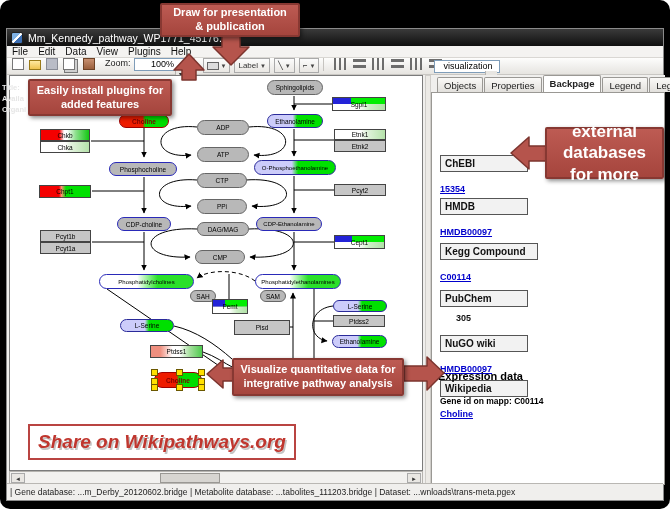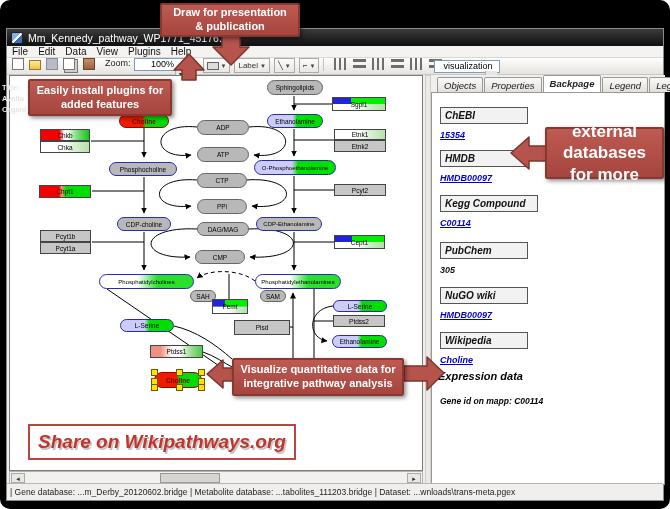--- a/index.html
+++ b/index.html
@@ -72,32 +72,32 @@
   .sbtn{position:absolute;top:1px;width:14px;height:10px;background:#e9e7e3;border:1px solid #aaa;
        font-size:6px;text-align:center;line-height:10px;color:#333;box-sizing:border-box;}
   #sthumb{position:absolute;left:150px;top:1px;width:60px;height:10px;background:#d7d5d1;
        border:1px solid #9a9894;box-sizing:border-box;}
   #statusbar{position:absolute;left:0;bottom:0;width:100%;height:17px;background:#f0efed;
        border-top:1px solid #b9b7b3;font-size:8.5px;color:#222;display:flex;align-items:center;
        padding-left:3px;box-sizing:border-box;white-space:nowrap;overflow:hidden;}
 
   
   #splitter{position:absolute;left:418px;top:46px;width:6px;height:410px;background:#eceae6;border:1px solid #cfcdc9;box-sizing:border-box;}
-  #sidepanel{position:absolute;left:424px;top:46px;width:234px;height:410px;background:#f0efed;font-style:italic;}
+  #sidepanel{position:absolute;left:424px;top:46px;width:234px;height:410px;background:#f0efed;}
   #tabs{position:absolute;left:0;top:0;width:100%;height:17px;display:flex;align-items:flex-end;padding-left:6px;box-sizing:border-box;}
   .tab{font-size:9.5px;padding:2px 6px 1px 6px;border:1px solid #9a9894;border-bottom:none;
        background:linear-gradient(#faf9f7,#e2e0dc);margin-right:1px;border-radius:2px 2px 0 0;color:#222;}
   .tab.active{background:#fff;padding-bottom:3px;font-weight:bold;}
   #panelbody{position:absolute;left:0;top:17px;right:0;bottom:0;background:#fff;border:1px solid #9a9894;box-sizing:border-box;overflow:hidden;}
   .bp-sec{position:absolute;left:8px;}
   .bp-hdr{width:78px;border:1px solid #555;background:#f2f2f2;font-weight:bold;font-size:10px;
-       padding:2px 4px;box-sizing:content-box;color:#111;}
+       padding:2px 4px;box-sizing:content-box;color:#111;margin-top:48px;}
   .bp-hdr.wide{width:88px;}
-  .bp-link{display:block;margin-top:6px;color:#0000cc;font-size:9px;font-weight:bold;text-decoration:underline;}
-  .bp-plain{display:block;margin-top:6px;color:#111;font-size:9px;font-weight:bold;}
+  .bp-link{display:block;margin-top:12px;color:#0000cc;font-size:9px;font-weight:bold;text-decoration:underline;}
+  .bp-plain{display:block;margin-top:6px;color:#111;font-size:9px;font-weight:bold;margin-left:16px;}
   #expr-title{position:absolute;left:6px;top:277px;font-size:11px;font-weight:bold;color:#000;}
   #geneid{position:absolute;left:8px;top:303px;font-size:8.5px;font-weight:bold;color:#000;}
   #exprtable{position:absolute;left:10px;top:314px;border:1px solid #555;border-spacing:2px;background:#fff;}
   #exprtable td{border:1px solid #666;font-size:8.5px;font-weight:bold;text-align:center;padding:1px 3px;color:#000;}
   #exprtable td.c1{width:56px;} #exprtable td.c2{width:48px;}
 
   
   .callout{position:absolute;background:linear-gradient(#bd5b53,#a5453d);border:2px solid #873832;
        color:#fff;font-weight:bold;display:flex;align-items:center;justify-content:center;text-align:center;
        box-shadow:2px 2px 4px rgba(0,0,0,.45);z-index:60;box-sizing:border-box;border-radius:2px;padding:2px 6px;line-height:1.25;}

